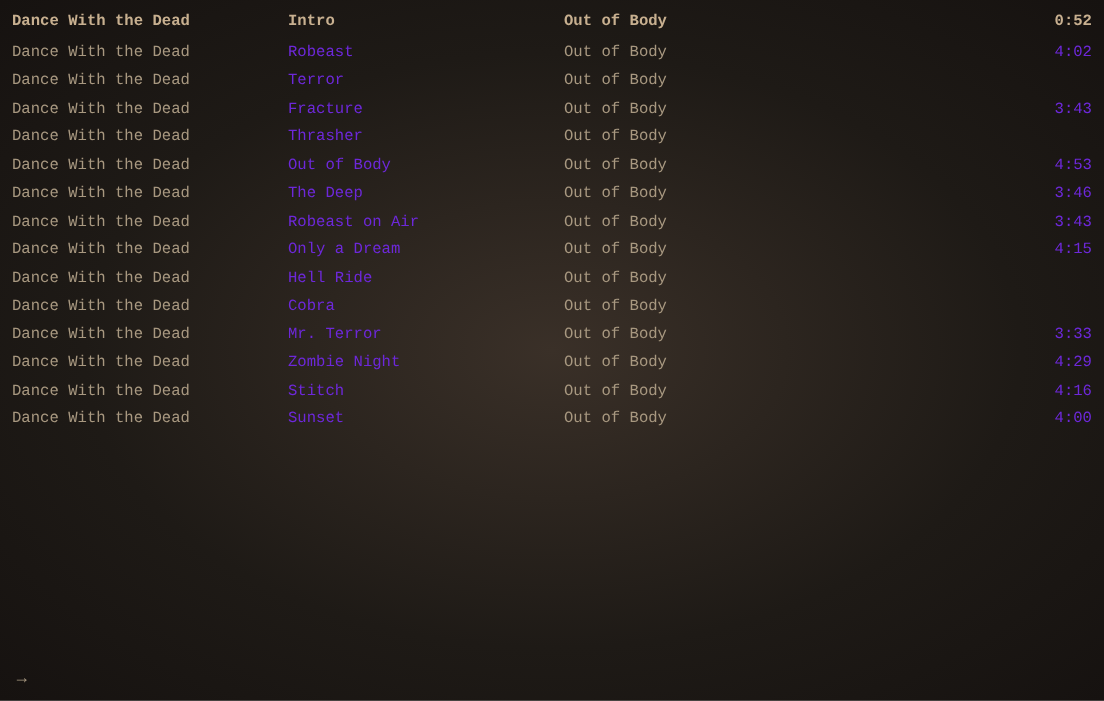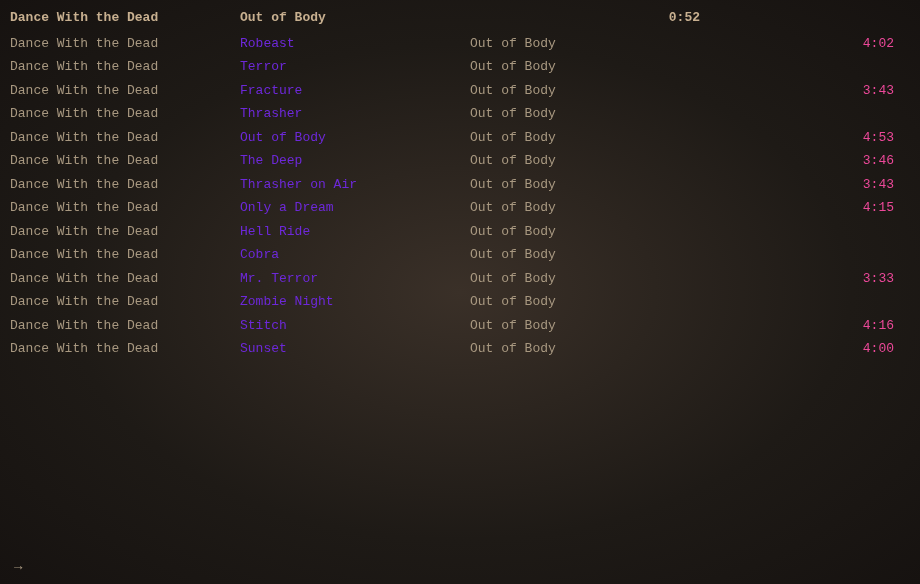--- a/index.html
+++ b/index.html
@@ -14,21 +14,21 @@
       background: #2a2520;
       background: radial-gradient(ellipse at center, #3a3028 0%, #1e1a16 60%, #161210 100%);
       font-family: 'Courier New', Courier, monospace;
       font-size: 13px;
       color: #a89880;
       overflow: hidden;
       position: relative;
     }
 
     .track-list {
-      padding: 6px 16px 0 0;
+      padding: 6px 0 0 0;
       width: 100%;
     }
 
     .track-row {
       display: grid;
       grid-template-columns: 230px 230px 230px 1fr;
       padding: 2px 10px 2px 10px;
       line-height: 1.5;
     }
 
@@ -45,21 +45,21 @@
     .col-title {
       color: #6d28d9;
     }
 
     .col-album {
       color: #a89880;
     }
 
     .col-duration {
       text-align: right;
-      color: #ec4899;
+      color: #6d28d9;
     }
 
     .track-row.header .col-artist,
     .track-row.header .col-title,
     .track-row.header .col-album,
     .track-row.header .col-duration {
       color: #c8b090;
     }
 
     .bottom-arrow {
@@ -69,20 +69,21 @@
       color: #a89880;
       font-size: 14px;
     }
   </style>
 </head>
 <body>
 
 <div class="track-list">
   <div class="track-row header">
     <span class="col-artist">Dance With the Dead</span>
+    <span class="col-title">Intro</span>
     <span class="col-album">Out of Body</span>
     <span class="col-duration">0:52</span>
   </div>
   <div id="track-rows">
       <div class="track-row">
       <span class="col-artist">Dance With the Dead</span>
       <span class="col-title">Robeast</span>
       <span class="col-album">Out of Body</span>
       <span class="col-duration">4:02</span>
     </div>
@@ -109,21 +110,21 @@
       <span class="col-duration">4:53</span>
     </div>
       <div class="track-row">
       <span class="col-artist">Dance With the Dead</span>
       <span class="col-title">The Deep</span>
       <span class="col-album">Out of Body</span>
       <span class="col-duration">3:46</span>
     </div>
       <div class="track-row">
       <span class="col-artist">Dance With the Dead</span>
-      <span class="col-title">Thrasher on Air</span>
+      <span class="col-title">Robeast on Air</span>
       <span class="col-album">Out of Body</span>
       <span class="col-duration">3:43</span>
     </div>
       <div class="track-row">
       <span class="col-artist">Dance With the Dead</span>
       <span class="col-title">Only a Dream</span>
       <span class="col-album">Out of Body</span>
       <span class="col-duration">4:15</span>
     </div>
       <div class="track-row">
@@ -139,20 +140,21 @@
       <div class="track-row">
       <span class="col-artist">Dance With the Dead</span>
       <span class="col-title">Mr. Terror</span>
       <span class="col-album">Out of Body</span>
       <span class="col-duration">3:33</span>
     </div>
       <div class="track-row">
       <span class="col-artist">Dance With the Dead</span>
       <span class="col-title">Zombie Night</span>
       <span class="col-album">Out of Body</span>
+      <span class="col-duration">4:29</span>
     </div>
       <div class="track-row">
       <span class="col-artist">Dance With the Dead</span>
       <span class="col-title">Stitch</span>
       <span class="col-album">Out of Body</span>
       <span class="col-duration">4:16</span>
     </div>
       <div class="track-row">
       <span class="col-artist">Dance With the Dead</span>
       <span class="col-title">Sunset</span>

